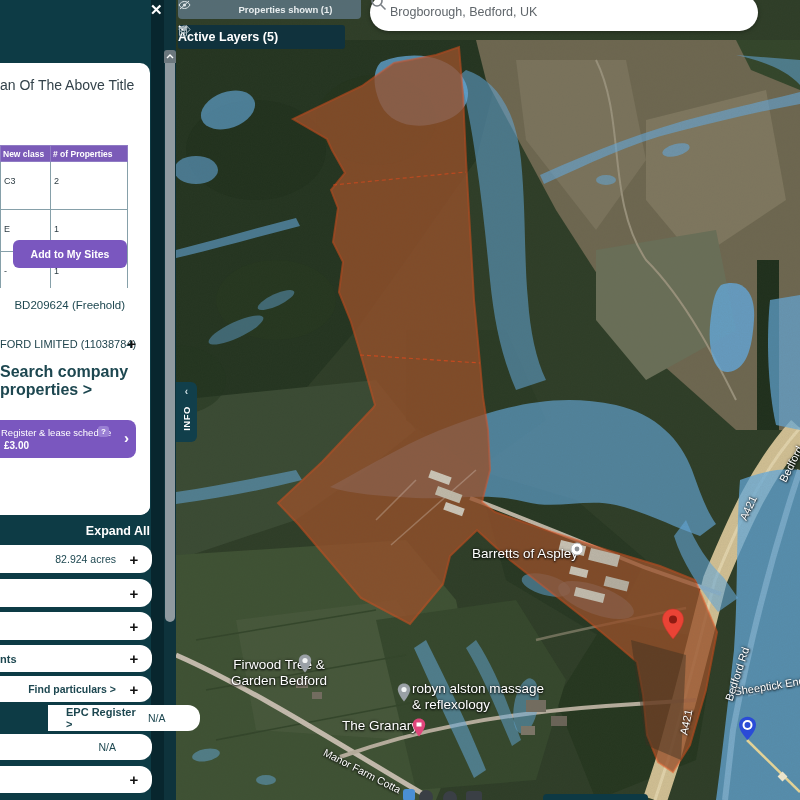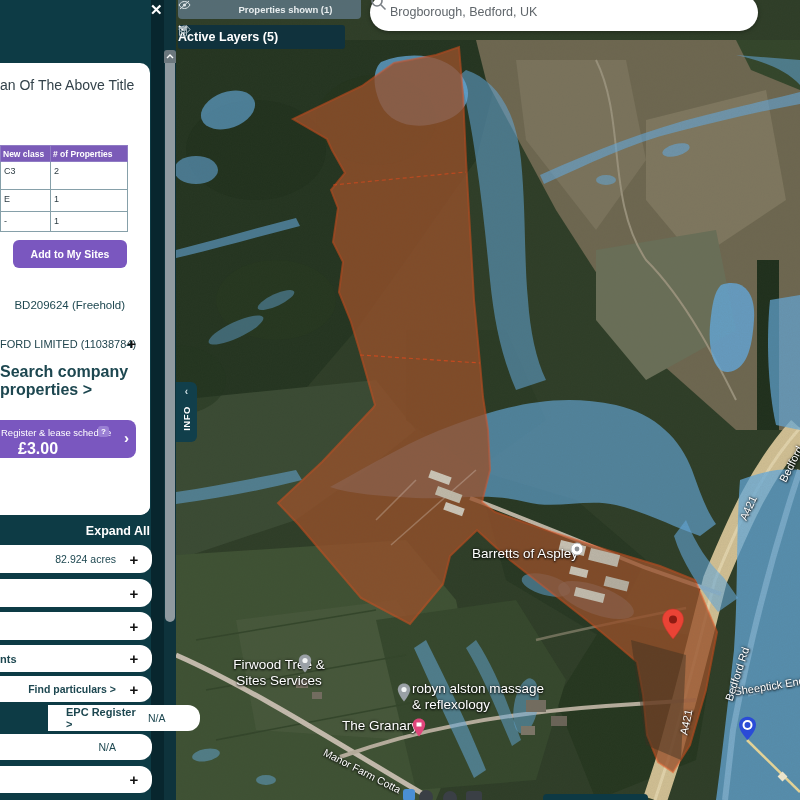--- a/index.html
+++ b/index.html
@@ -16,21 +16,21 @@
   #close-x{position:absolute;left:150px;top:1px;color:#fff;font-size:15px;font-weight:700;cursor:pointer;}
 
   .card{position:absolute;left:0;background:#fff;border-radius:0 10px 10px 0;}
   .teal-text{color:#1d4750;}
 
   #card-main{top:63px;width:150px;height:452px;}
   #card-title{position:absolute;left:0;top:14px;width:148px;font-size:14px;font-weight:500;color:#33424a;}
 
   #use-table{position:absolute;left:0;top:82px;width:128px;border-collapse:collapse;font-size:9px;}
   #use-table th{background:#7b5bb8;color:#fff;font-size:8.5px;font-weight:700;height:15px;padding:0 2px;text-align:left;border:1px solid #8f7cc4;}
-  #use-table td{border:1px solid #86a0a9;color:#2e3d44;padding:4px 3px;vertical-align:top;background:#fff;}
+  #use-table td{border:1px solid #86a0a9;color:#2e3d44;padding:14px 3px;vertical-align:top;background:#fff;}
   #use-table tr.r1 td{height:19px;}
   #use-table tr.r2 td{height:13px;}
   #use-table tr.r3 td{height:11px;border-bottom-right-radius:8px;}
   #use-table .c1{width:45px;margin-left:48px;}
 
   .purple-btn{position:absolute;background:#7a57bf;color:#fff;border:none;border-radius:6px;
               font-weight:700;font-size:10.5px;font-family:"Liberation Sans",sans-serif;cursor:pointer;}
   #add-sites{left:13px;top:177px;width:114px;height:28px;}
 
   #card-titleno{top:288px;width:150px;height:34px;display:flex;align-items:center;justify-content:flex-end;
@@ -38,21 +38,21 @@
   #card-company{top:330px;width:150px;height:78px;}
   #company-name{position:absolute;left:0;top:8px;font-size:11px;font-weight:400;color:#21454e;}
   #company-plus{position:absolute;right:14px;top:5px;font-size:15px;font-weight:700;color:#101010;cursor:pointer;}
   #company-search{position:absolute;right:16px;top:33px;font-size:16px;font-weight:700;color:#1d4750;cursor:pointer;}
 
   #card-register{top:415px;width:150px;height:100px;}
   #register-box{position:absolute;left:0;top:5px;width:136px;height:38px;background:#7a57bf;border-radius:0 8px 8px 0;cursor:pointer;}
   #register-label{position:absolute;left:1px;top:7px;font-size:9.5px;color:#fff;}
   #register-badge{position:absolute;left:98px;top:6px;width:11px;height:11px;background:#9a7fd4;border-radius:3px;
                   color:#fff;font-size:8px;font-weight:700;text-align:center;line-height:11px;}
-  #register-price{position:absolute;left:18px;top:20px;font-size:16px;font-weight:700;color:#fff;}
+  #register-price{position:absolute;left:4px;top:20px;font-size:10px;font-weight:700;color:#fff;}
   #register-chev{position:absolute;right:7px;top:9px;color:#fff;font-size:15px;font-weight:700;}
 
   #expand-all{position:absolute;right:26px;top:524px;color:#fff;font-size:12.5px;font-weight:700;cursor:pointer;}
 
   .srow{position:absolute;left:0;width:152px;height:28px;background:#fff;border-radius:0 12px 12px 0;
         display:flex;align-items:center;justify-content:flex-end;gap:12px;padding-right:12px;box-sizing:border-box;
         font-size:10.5px;}
   .srow .rlabel{margin-right:auto;font-weight:700;font-size:11px;color:#1d4750;}
   .srow .rvalue{color:#1d4750;font-weight:500;}
   .srow .rvalue.bold{font-weight:700;}
@@ -202,21 +202,21 @@
     <g>
       <path d="M571,740 L624,792" stroke="#e8d79a" stroke-width="2.5" fill="none"></path>
       <rect x="603" y="773" width="7" height="7" fill="#f3ead0" transform="rotate(45 606.5 776.5)"></rect>
     </g>
 
     <rect x="0" y="0" width="624" height="800" filter="url(#noise)" opacity=".5"></rect>
   </svg>
 
   <div class="map-label lab-lg center" style="left:259px;top:546px;width:180px;">Barretts of Aspley</div>
   <div class="map-label lab-lg center" style="left:45px;top:657px;width:116px;">Firwood Tree &amp;</div>
-  <div class="map-label lab-lg center" style="left:45px;top:673px;width:116px;">Sites Services</div>
+  <div class="map-label lab-lg center" style="left:45px;top:673px;width:116px;">Garden Bedford</div>
   <div class="map-label lab-lg" style="left:236px;top:681px;">robyn alston massage</div>
   <div class="map-label lab-lg" style="left:236px;top:697px;">&amp; reflexology</div>
   <div class="map-label lab-lg center" style="left:144px;top:718px;width:120px;">The Granary</div>
   <div class="map-label lab-xs" style="left:151px;top:746px;transform:rotate(27deg);transform-origin:left top;">Manor Farm Cotta</div>
   <div class="map-label lab-sm" style="left:558px;top:680px;transform:rotate(-9deg);">Sheeptick End</div>
   <div class="map-label lab-sm center" style="left:531px;top:668px;width:60px;transform:rotate(-72deg);">Bedford Rd</div>
   <div class="map-label lab-sm center" style="left:585px;top:458px;width:60px;transform:rotate(-63deg);">Bedford</div>
   <div class="map-label lab-sm center" style="left:550px;top:502px;width:44px;transform:rotate(-65deg);">A421</div>
   <div class="map-label lab-sm center" style="left:488px;top:716px;width:44px;transform:rotate(-78deg);">A421</div>
 

